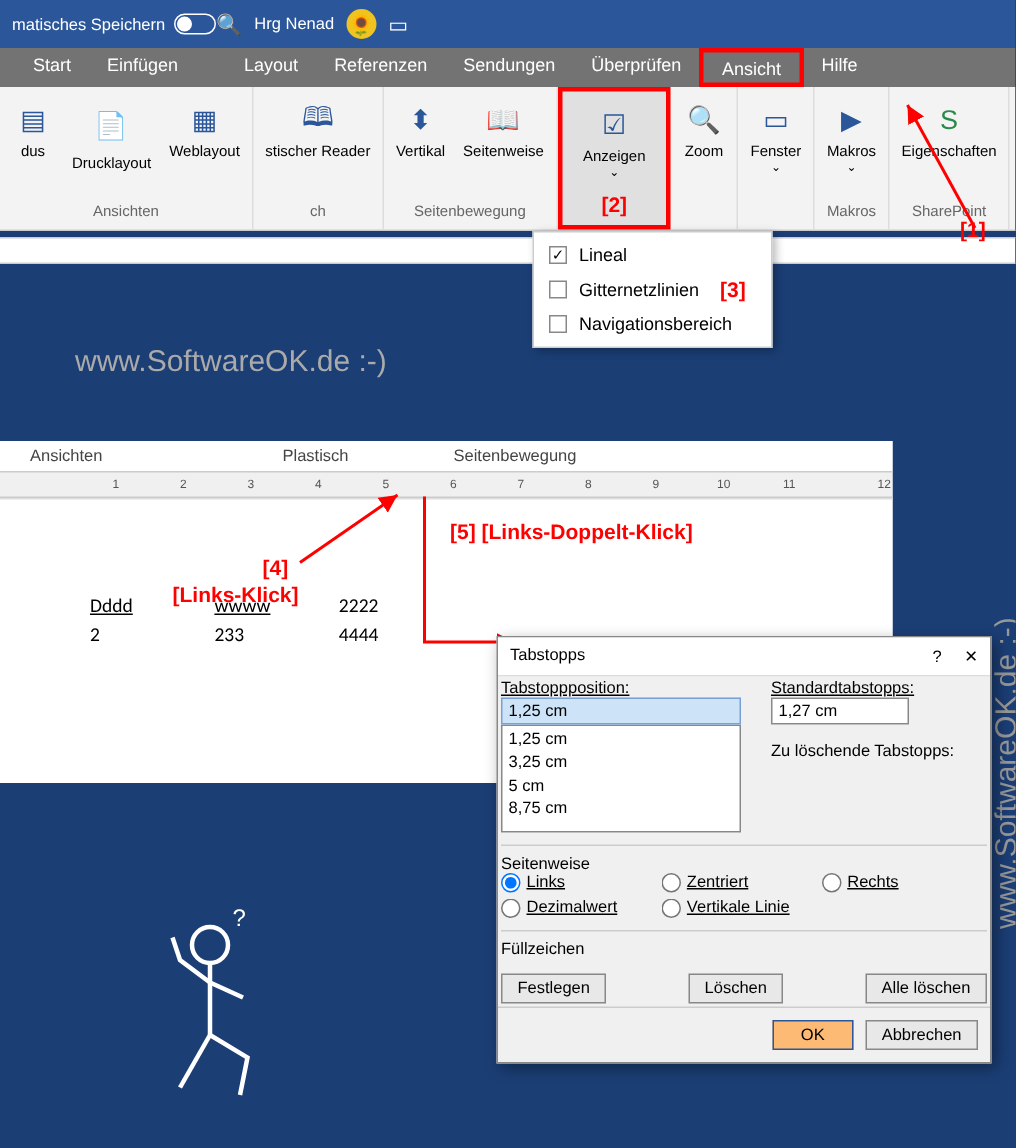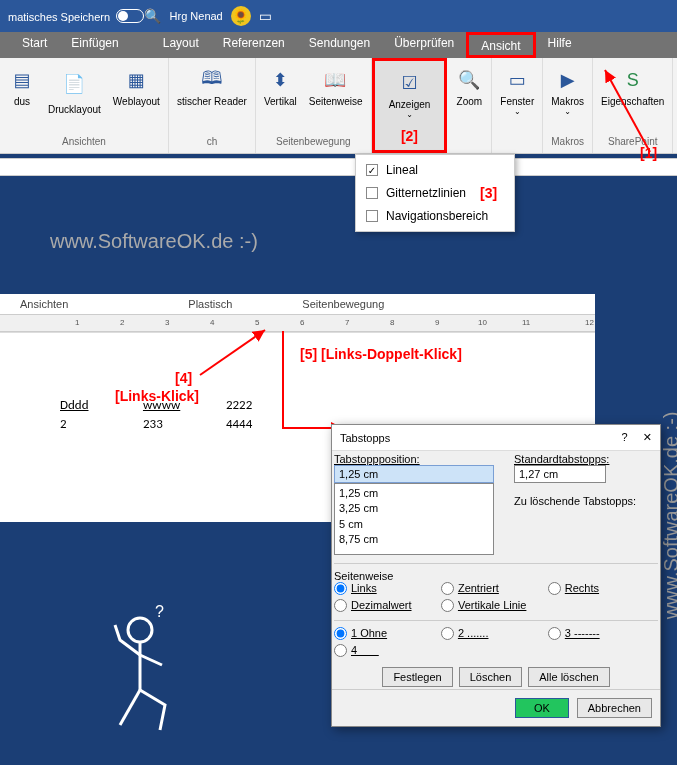--- a/index.html
+++ b/index.html
@@ -54,35 +54,35 @@
 
 
 .ruler1 { position: absolute; top: 158px; left: 0; right: 0; height: 18px; background: #fff; border-top: 1px solid #ccc; border-bottom: 1px solid #ccc; z-index: 1; }
 
 
 .annot { position: absolute; color: red; font-weight: bold; font-size: 14px; z-index: 50; pointer-events: none; }
 .arrow { position: absolute; z-index: 49; }
 
 
 .dialog { position: absolute; top: 424px; left: 331px; width: 330px; background: #f0f0f0; border: 1px solid #888; box-shadow: 3px 3px 10px rgba(0,0,0,.4); font-size: 11px; z-index: 100; }
-.dlg-title { background: #fff; padding: 6px 8px; display: flex; justify-content: space-between; border-bottom: 1px solid #ddd; align-items: center; }
+.dlg-title { background: #fff; padding: 6px 8px; display: flex; justify-content: space-between; border-bottom: 1px solid #ddd; }
 .dlg-body { padding: 2px; }
 .dlg-row { display: flex; gap: 20px; margin-bottom: 6px; }
 .dlg-col { flex: 1; }
 .dlg-label { text-decoration: underline; font-size: 11px; }
 .dlg-input { width: 100%; border: 1px solid #7a9fd4; padding: 2px 4px; background: #cde3f8; font-size: 11px; }
 .dlg-input2 { width: 92px; border: 1px solid #888; padding: 2px 4px; font-size: 11px; }
 .dlg-list { width: 160px; height: 72px; border: 1px solid #888; background: #fff; padding: 2px 4px; font-size: 11px; line-height: 1.4; }
 .dlg-section { margin-top: 8px; border-top: 1px solid #ccc; padding-top: 6px; }
 .dlg-radios { display: flex; flex-wrap: wrap; gap: 4px 0; }
 .dlg-radio { width: 33%; display: flex; gap: 4px; }
 .dlg-radio input { }
-.dlg-buttons { display: flex; justify-content: center; gap: 6px; margin-top: 10px; }
+.dlg-buttons { display: flex; justify-content: space-between; gap: 6px; margin-top: 10px; }
 .dlg-btn { padding: 3px 10px; border: 1px solid #888; background: #e8e8e8; font-size: 11px; cursor: pointer; }
-.dlg-btn.primary { background: #22c55e; border-color: #2b579a; padding: 3px 18px; }
+.dlg-btn.primary { background: #fdba74; border-color: #2b579a; padding: 3px 18px; }
 .dlg-footer { border-top: 1px solid #ccc; padding: 8px; display: flex; justify-content: flex-end; gap: 8px; }
 
 .stick-figure { position: absolute; bottom: 20px; left: 90px; width: 120px; height: 140px; }
 
 </style>
 </head>
 <body>
 
 <div class="titlebar">
   <div class="autosave">
@@ -318,38 +318,21 @@
             <input type="radio" style="">
             <span style="text-decoration:underline">Dezimalwert</span>
           </label>
         <label class="dlg-radio">
             <input type="radio" style="">
             <span style="text-decoration:underline">Vertikale Linie</span>
           </label>
       </div>
     </div>
     <div class="dlg-section">
-      <div class="dlg-radios">
-        <label class="dlg-radio">
-            <input type="radio" checked="" style="">
-            <span style="text-decoration:underline">1 Ohne</span>
-          </label>
-        <label class="dlg-radio">
-            <input type="radio" style="">
-            <span style="text-decoration:underline">2 .......</span>
-          </label>
-        <label class="dlg-radio">
-            <input type="radio" style="">
-            <span style="text-decoration:underline">3 -------</span>
-          </label>
-        <label class="dlg-radio">
-            <input type="radio" style="">
-            <span style="text-decoration:underline">4 ___</span>
-          </label>
-      </div>
+      <div>Füllzeichen</div>
     </div>
     <div class="dlg-buttons">
       <button class="dlg-btn">Festlegen</button>
       <button class="dlg-btn">Löschen</button>
       <button class="dlg-btn">Alle löschen</button>
     </div>
   </div>
   <div class="dlg-footer">
     <button class="dlg-btn primary">OK</button>
     <button class="dlg-btn">Abbrechen</button>

